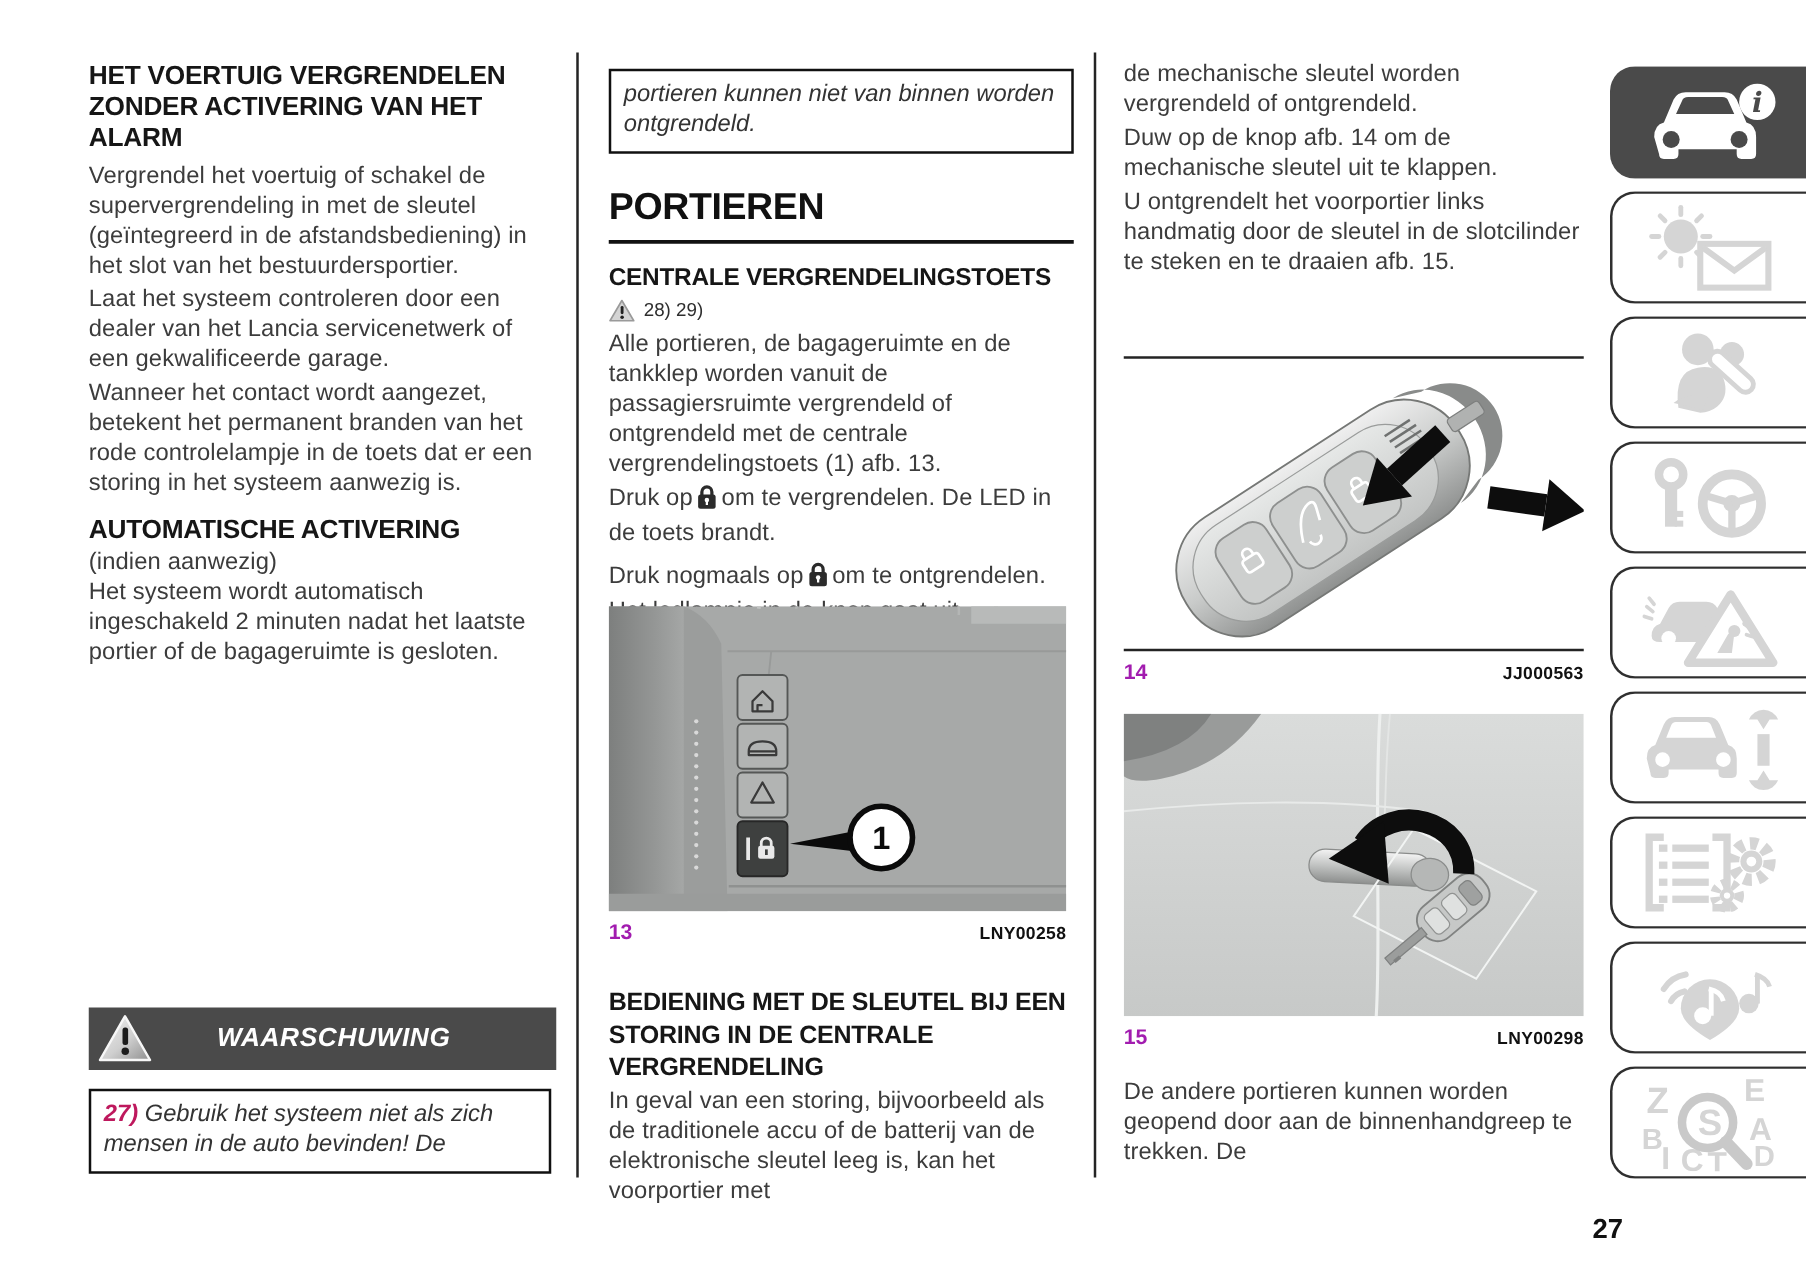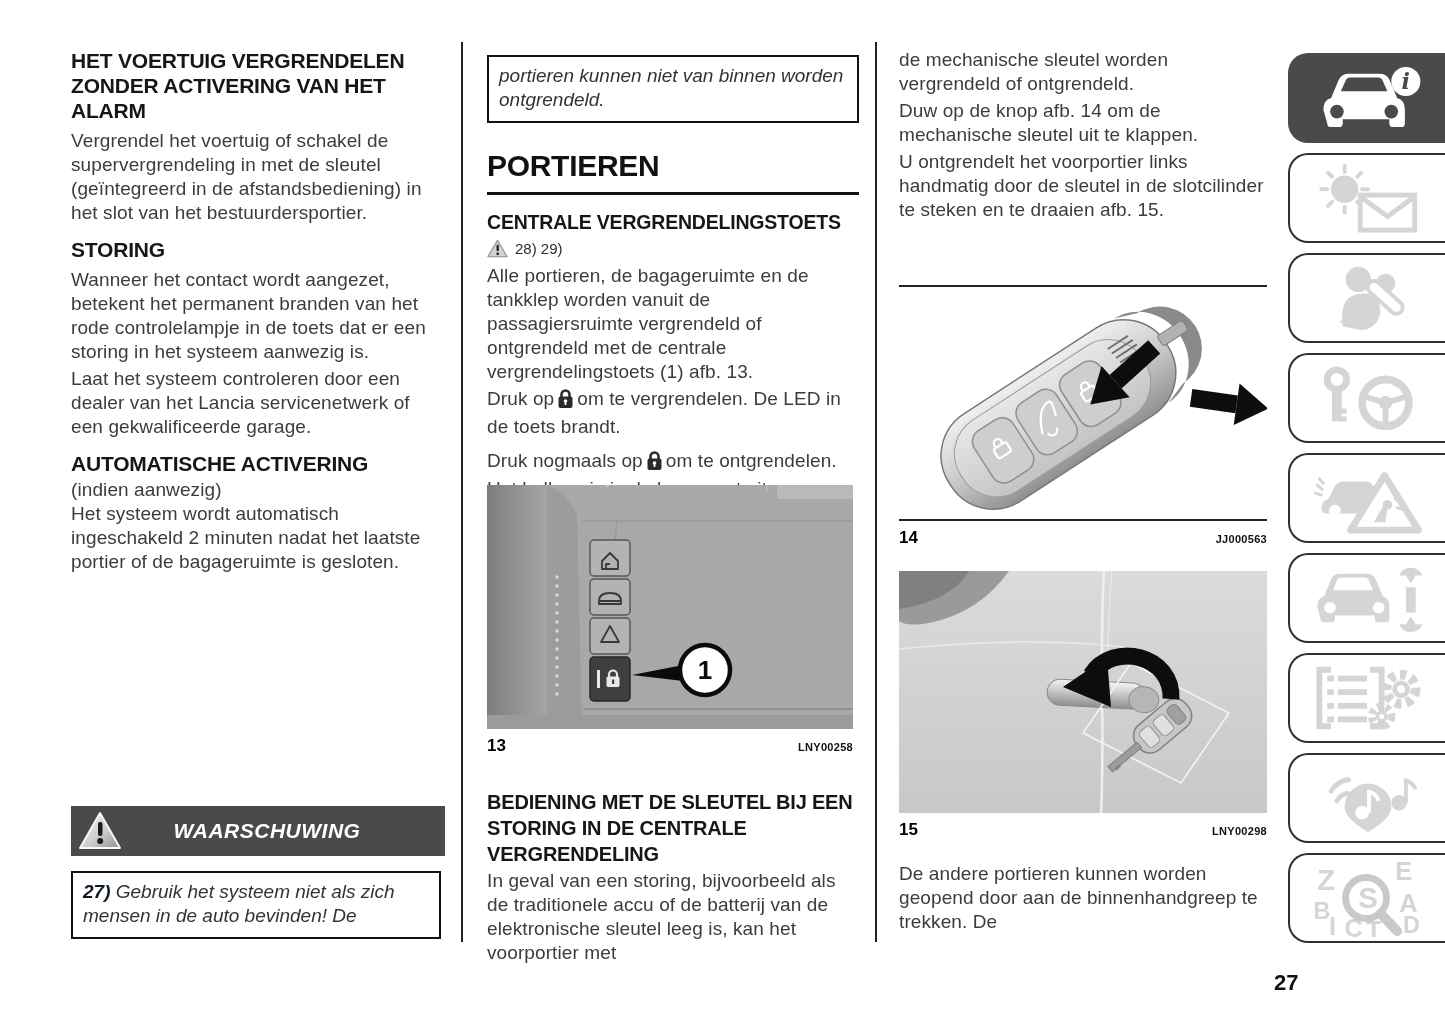--- a/index.html
+++ b/index.html
@@ -23,50 +23,49 @@
   .refs{display:flex;align-items:center;gap:7px;font-size:15px;color:#2e2e2e;margin:2px 0 6px 0;}
   .lock-inline{display:inline-block;vertical-align:-4px;margin:0 3px;}
 
   .warnbar{position:absolute;top:758px;left:0;width:374px;height:50px;background:#4a4a4a;
            display:flex;align-items:center;}
   .warnbar .tri-zone{width:58px;display:flex;justify-content:center;}
   .warnbar .warntitle{flex:1;text-align:center;color:#fff;font-weight:bold;font-style:italic;
                       font-size:21px;letter-spacing:.5px;padding-right:40px;}
   .notebox{position:absolute;top:823px;left:0;width:370px;border:2px solid #111;
            padding:7px 10px 9px 10px;box-sizing:border-box;font-style:italic;font-size:19px;line-height:24px;color:#333;}
-  .notebox b{color:#0f172a;}
+  .notebox b{color:#be185d;}
   .topbox{border:2px solid #111;padding:7px 10px 9px 10px;margin:7px 0 0 0;box-sizing:border-box;
           font-style:italic;font-size:19px;line-height:24px;color:#333;width:372px;}
 
   .figure{position:absolute;left:0;}
   .figcap{display:flex;justify-content:space-between;align-items:baseline;margin-top:7px;}
-  .fignum{font-weight:bold;font-size:17px;color:#000000;}
-  .figcode{font-weight:bold;font-size:11px;color:#111;letter-spacing:.3px;}
+  .fignum{font-weight:bold;font-size:17px;color:#a21caf;}
+  .figcode{font-weight:bold;font-size:14px;color:#111;letter-spacing:.3px;}
   .imgbox{display:block;}
 
   .hrule{height:2px;background:#242424;width:100%;}
 
   
   .sidetab{position:absolute;right:0;width:157px;height:90px;background:#fff;
            border:2px solid #2f2f2f;border-right:none;border-radius:20px 0 0 20px;
            display:flex;align-items:center;justify-content:center;box-sizing:border-box;}
   .sidetab.active{background:#4a4a4a;border-color:#4a4a4a;}
   .pagenum{position:absolute;left:1274px;top:970px;font-size:22px;font-weight:bold;color:#111;}
 </style>
 </head>
 <body>
 
 <div class="page">
 
   <div class="col" id="col1">
     <div class="h-col">HET VOERTUIG VERGRENDELEN ZONDER ACTIVERING VAN HET ALARM</div>
     <p class="body">Vergrendel het voertuig of schakel de supervergrendeling in met de sleutel (geïntegreerd in de afstandsbediening) in het slot van het bestuurdersportier.</p>
-    <div class="h-col" style="margin-top:12px;">STORING</div>
+    <p class="body">Laat het systeem controleren door een dealer van het Lancia servicenetwerk of een gekwalificeerde garage.</p>
     <p class="body">Wanneer het contact wordt aangezet, betekent het permanent branden van het rode controlelampje in de toets dat er een storing in het systeem aanwezig is.</p>
-    <p class="body">Laat het systeem controleren door een dealer van het Lancia servicenetwerk of een gekwalificeerde garage.</p>
     <div class="h-col" style="margin-top:12px;margin-bottom:2px;">AUTOMATISCHE ACTIVERING</div>
     <p class="body" style="margin-bottom:0;">(indien aanwezig)</p>
     <p class="body">Het systeem wordt automatisch ingeschakeld 2 minuten nadat het laatste portier of de bagageruimte is gesloten.</p>
 
     <div class="warnbar">
       <span class="tri-zone">
         <svg width="44" height="42" viewBox="0 0 44 42">
           <defs>
               <linearGradient id="triG" x1="0" y1="0" x2="1" y2="1">
             <stop offset="0" stop-color="#f2f2f2"></stop>

